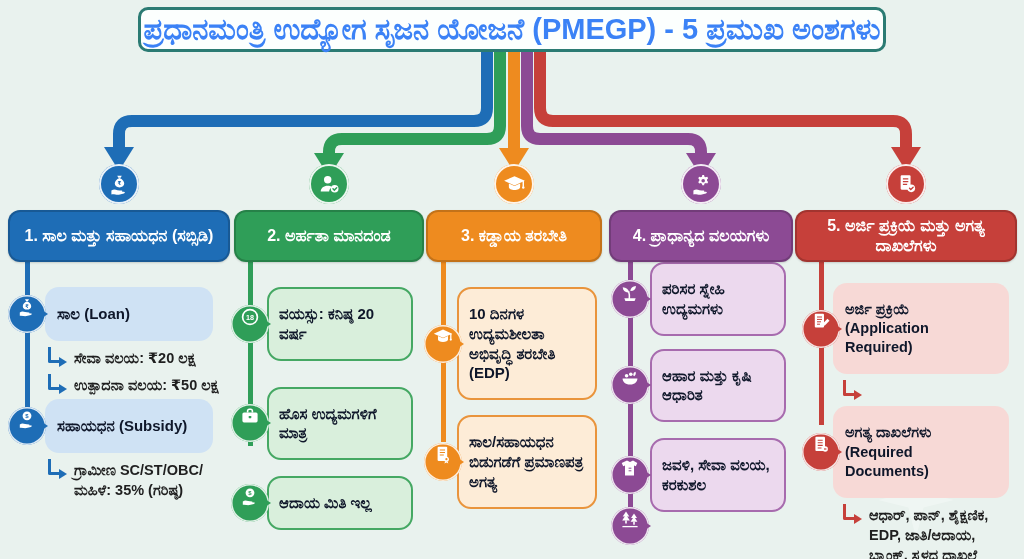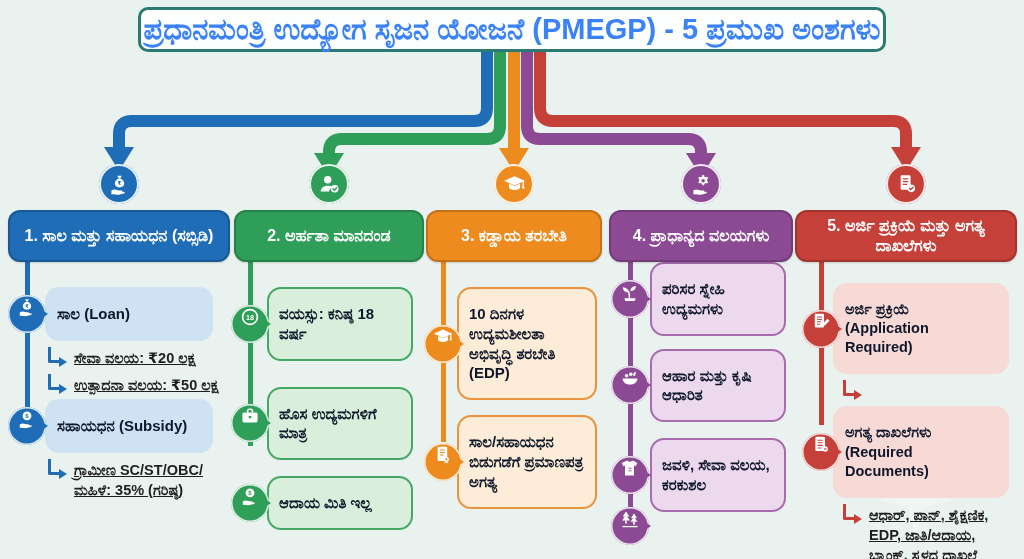--- a/index.html
+++ b/index.html
@@ -30,21 +30,21 @@
   .pill{margin-left:var(--pillML);width:var(--pillW);box-sizing:border-box;background:var(--pillbg);
           border:2px solid var(--pillbd);border-radius:14px;padding:15px 10px;
           font-size:var(--pillFS);font-weight:bold;color:#0f172a;line-height:1.32;
           overflow-wrap:break-word;position:relative;z-index:1;}
   .bullet{display:flex;margin-left:var(--bulletML);margin-top:7px;}
   .elbow{flex:0 0 10px;width:10px;height:13px;border-left:3.5px solid var(--col);
           border-bottom:3.5px solid var(--col);border-bottom-left-radius:2px;position:relative;
           margin-right:13px;margin-top:-1px;}
   .elbow::after{content:'';position:absolute;right:-11px;bottom:-7px;
           border:5px solid transparent;border-left:8px solid var(--col);}
-  .btext{font-size:14.5px;font-weight:bold;color:#1f1f1f;line-height:1.38;overflow-wrap:break-word;min-width:0;text-decoration:underline;}
+  .btext{font-size:14.5px;font-weight:bold;color:#1f1f1f;line-height:1.38;overflow-wrap:break-word;min-width:0;}
   .watermark{position:absolute;left:878px;top:462px;width:76px;height:76px;background:#ffffff;opacity:.3;
           clip-path:polygon(50% 0,60% 40%,100% 50%,60% 60%,50% 100%,40% 60%,0 50%,40% 40%);z-index:0;}
 </style>
 </head>
 <body>
 
 <div id="stage">
   <div class="title">
     <span>ಪ್ರಧಾನಮಂತ್ರಿ ಉದ್ಯೋಗ ಸೃಜನ ಯೋಜನೆ (PMEGP) - 5 ಪ್ರಮುಖ ಅಂಶಗಳು</span>
   </div>
@@ -145,21 +145,21 @@
       <div class="vline" style="height: 184px;"></div>
       <div class="nodes">
         <div class="node" style="margin-top: 25px;">
           <div class="pill-row">
             <div class="node-icon">
               <svg viewBox="0 0 24 24" width="24" height="24" aria-hidden="true">
                 <circle cx="12" cy="12" r="7.4" fill="none" stroke="#fff" stroke-width="1.7"></circle>
                 <text x="12" y="14.8" font-size="7.2" text-anchor="middle" fill="#fff" font-weight="bold">18</text>
               </svg>
             </div>
-            <div class="pill">ವಯಸ್ಸು: ಕನಿಷ್ಠ 18 ವರ್ಷ</div>
+            <div class="pill">ವಯಸ್ಸು: ಕನಿಷ್ಠ 20 ವರ್ಷ</div>
           </div>
         </div>
         <div class="node" style="margin-top: 26px;">
           <div class="pill-row">
             <div class="node-icon">
               <svg viewBox="0 0 24 24" width="24" height="24" aria-hidden="true">
                 <g fill="#fff">
                   <rect x="4.4" y="8.4" width="15.2" height="10" rx="1.6"></rect>
                   <path d="M9.6 8.4V7a1.7 1.7 0 0 1 1.7-1.7h1.4A1.7 1.7 0 0 1 14.4 7v1.4" fill="none" stroke="#fff" stroke-width="1.6"></path>
                   <rect x="10.7" y="12" width="2.6" height="2.2" rx=".4" fill="#2f9e58"></rect>

